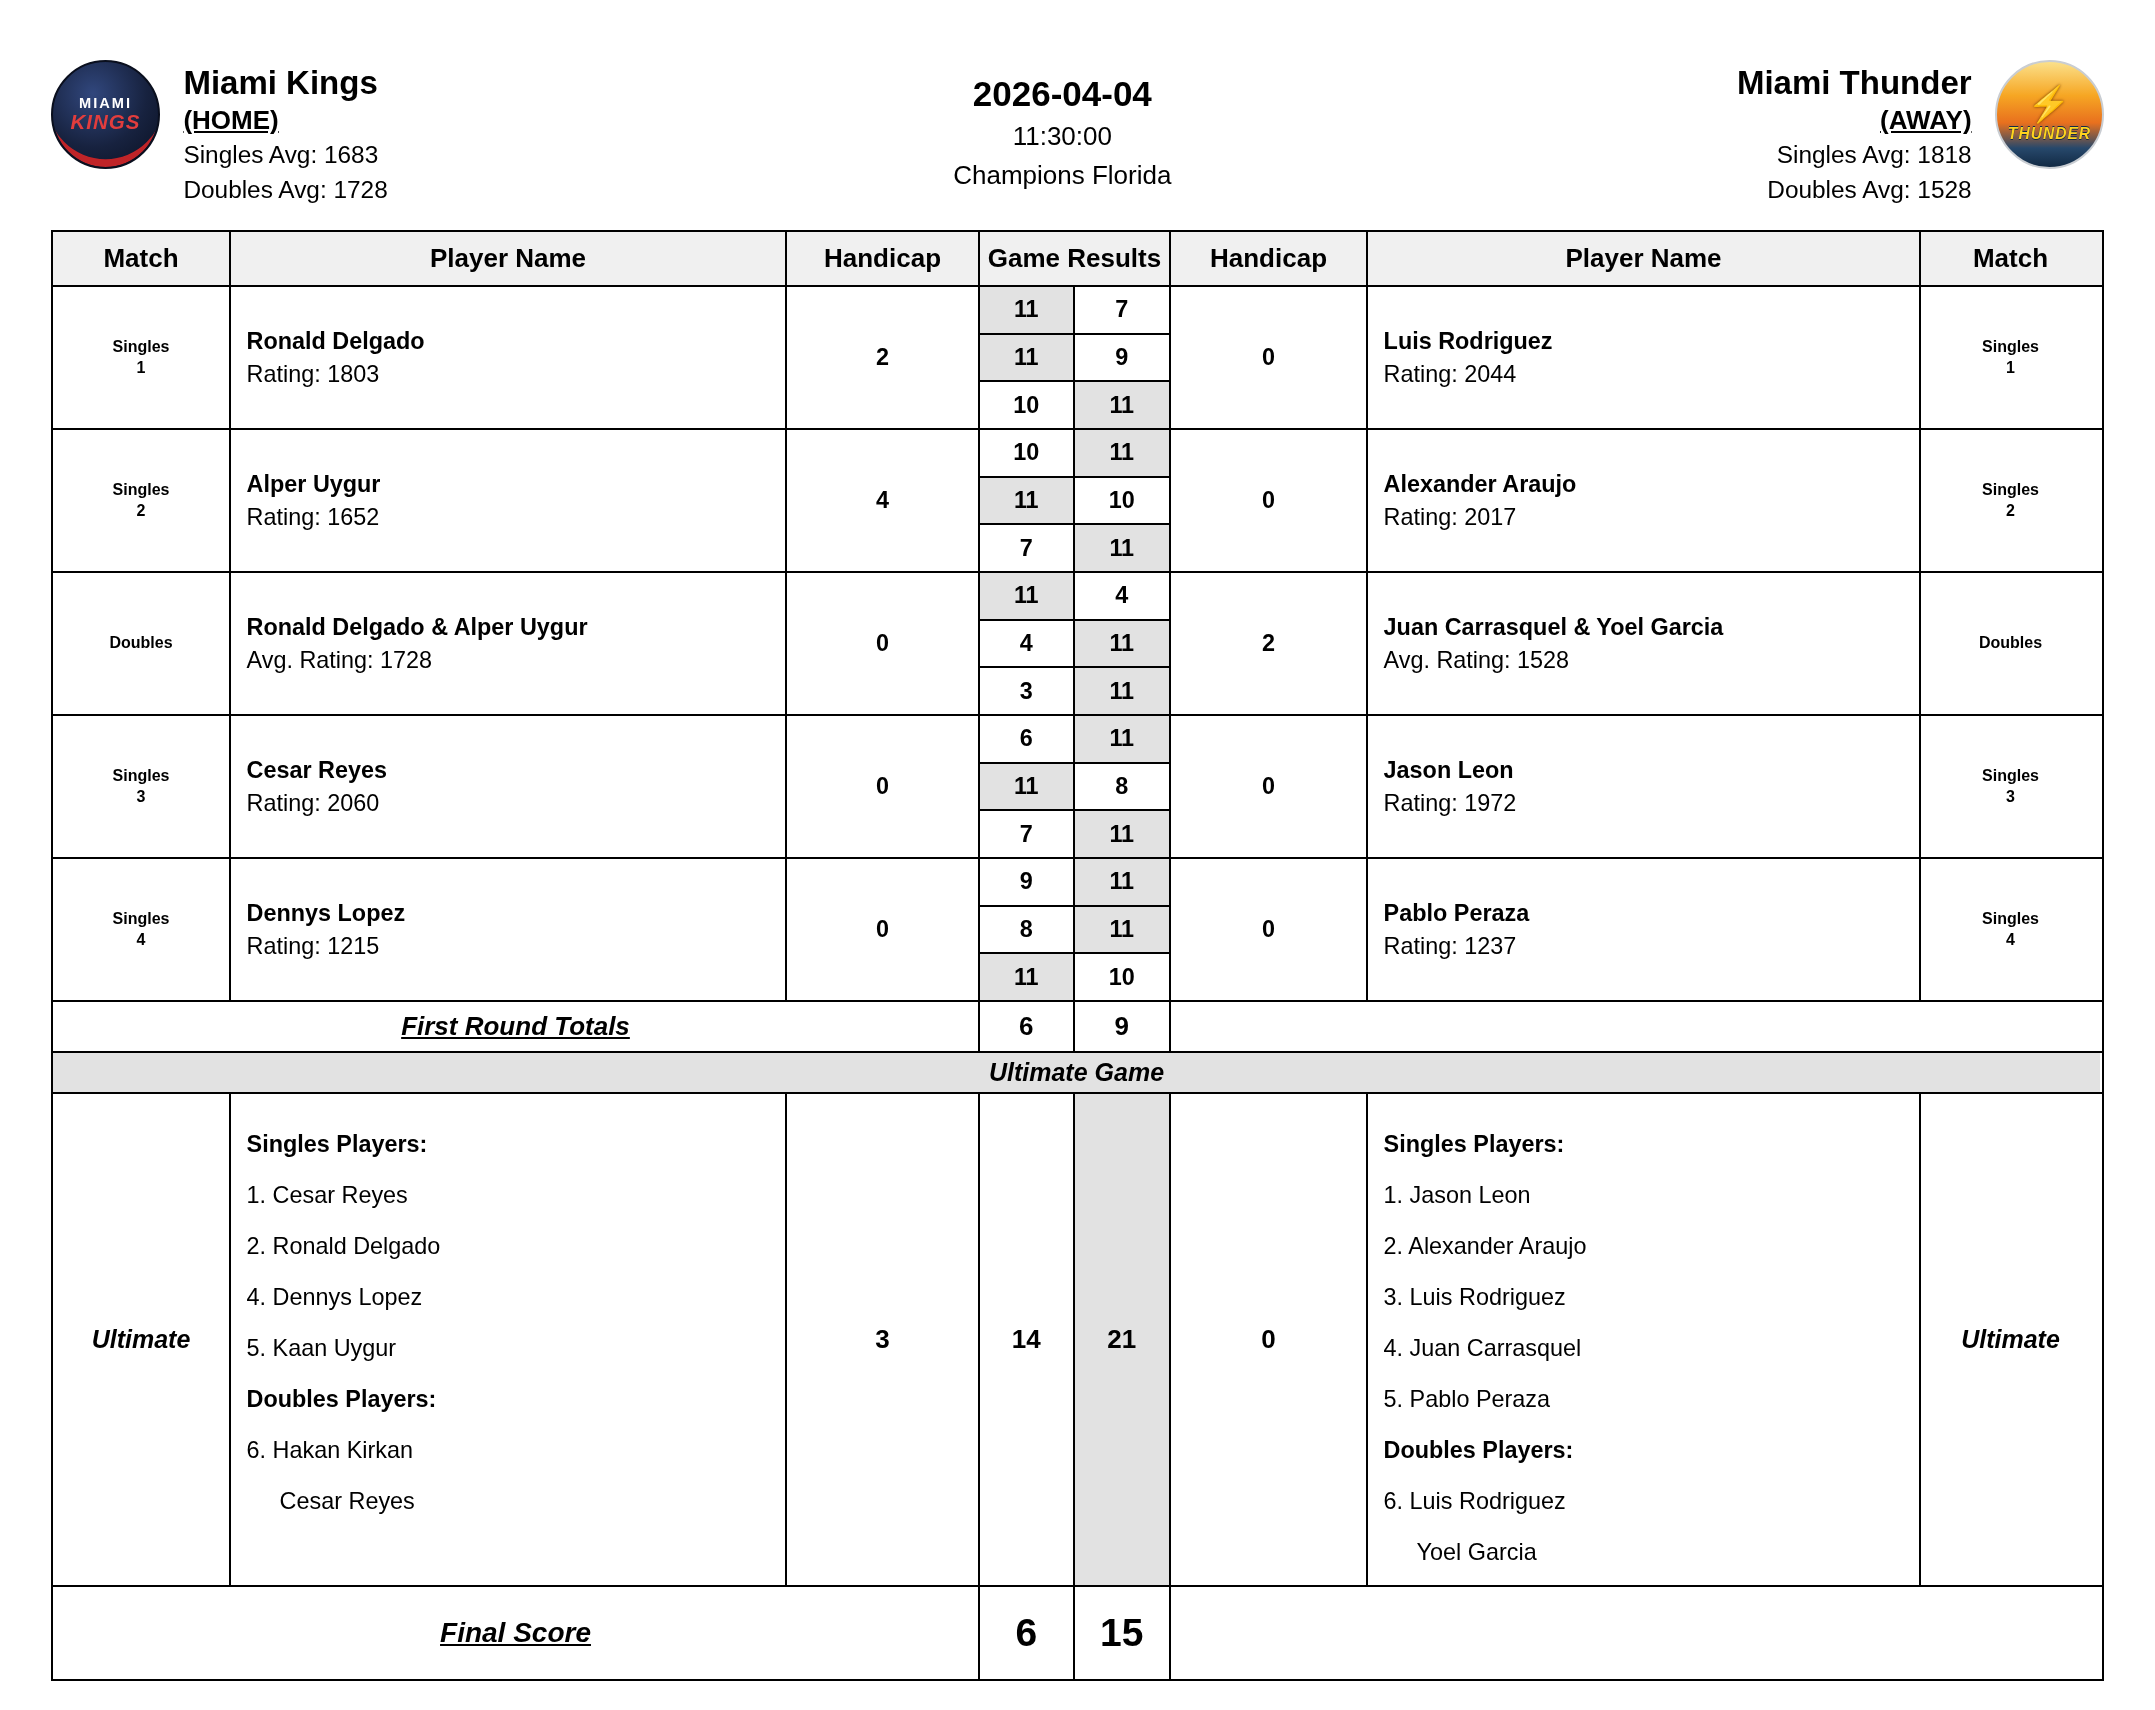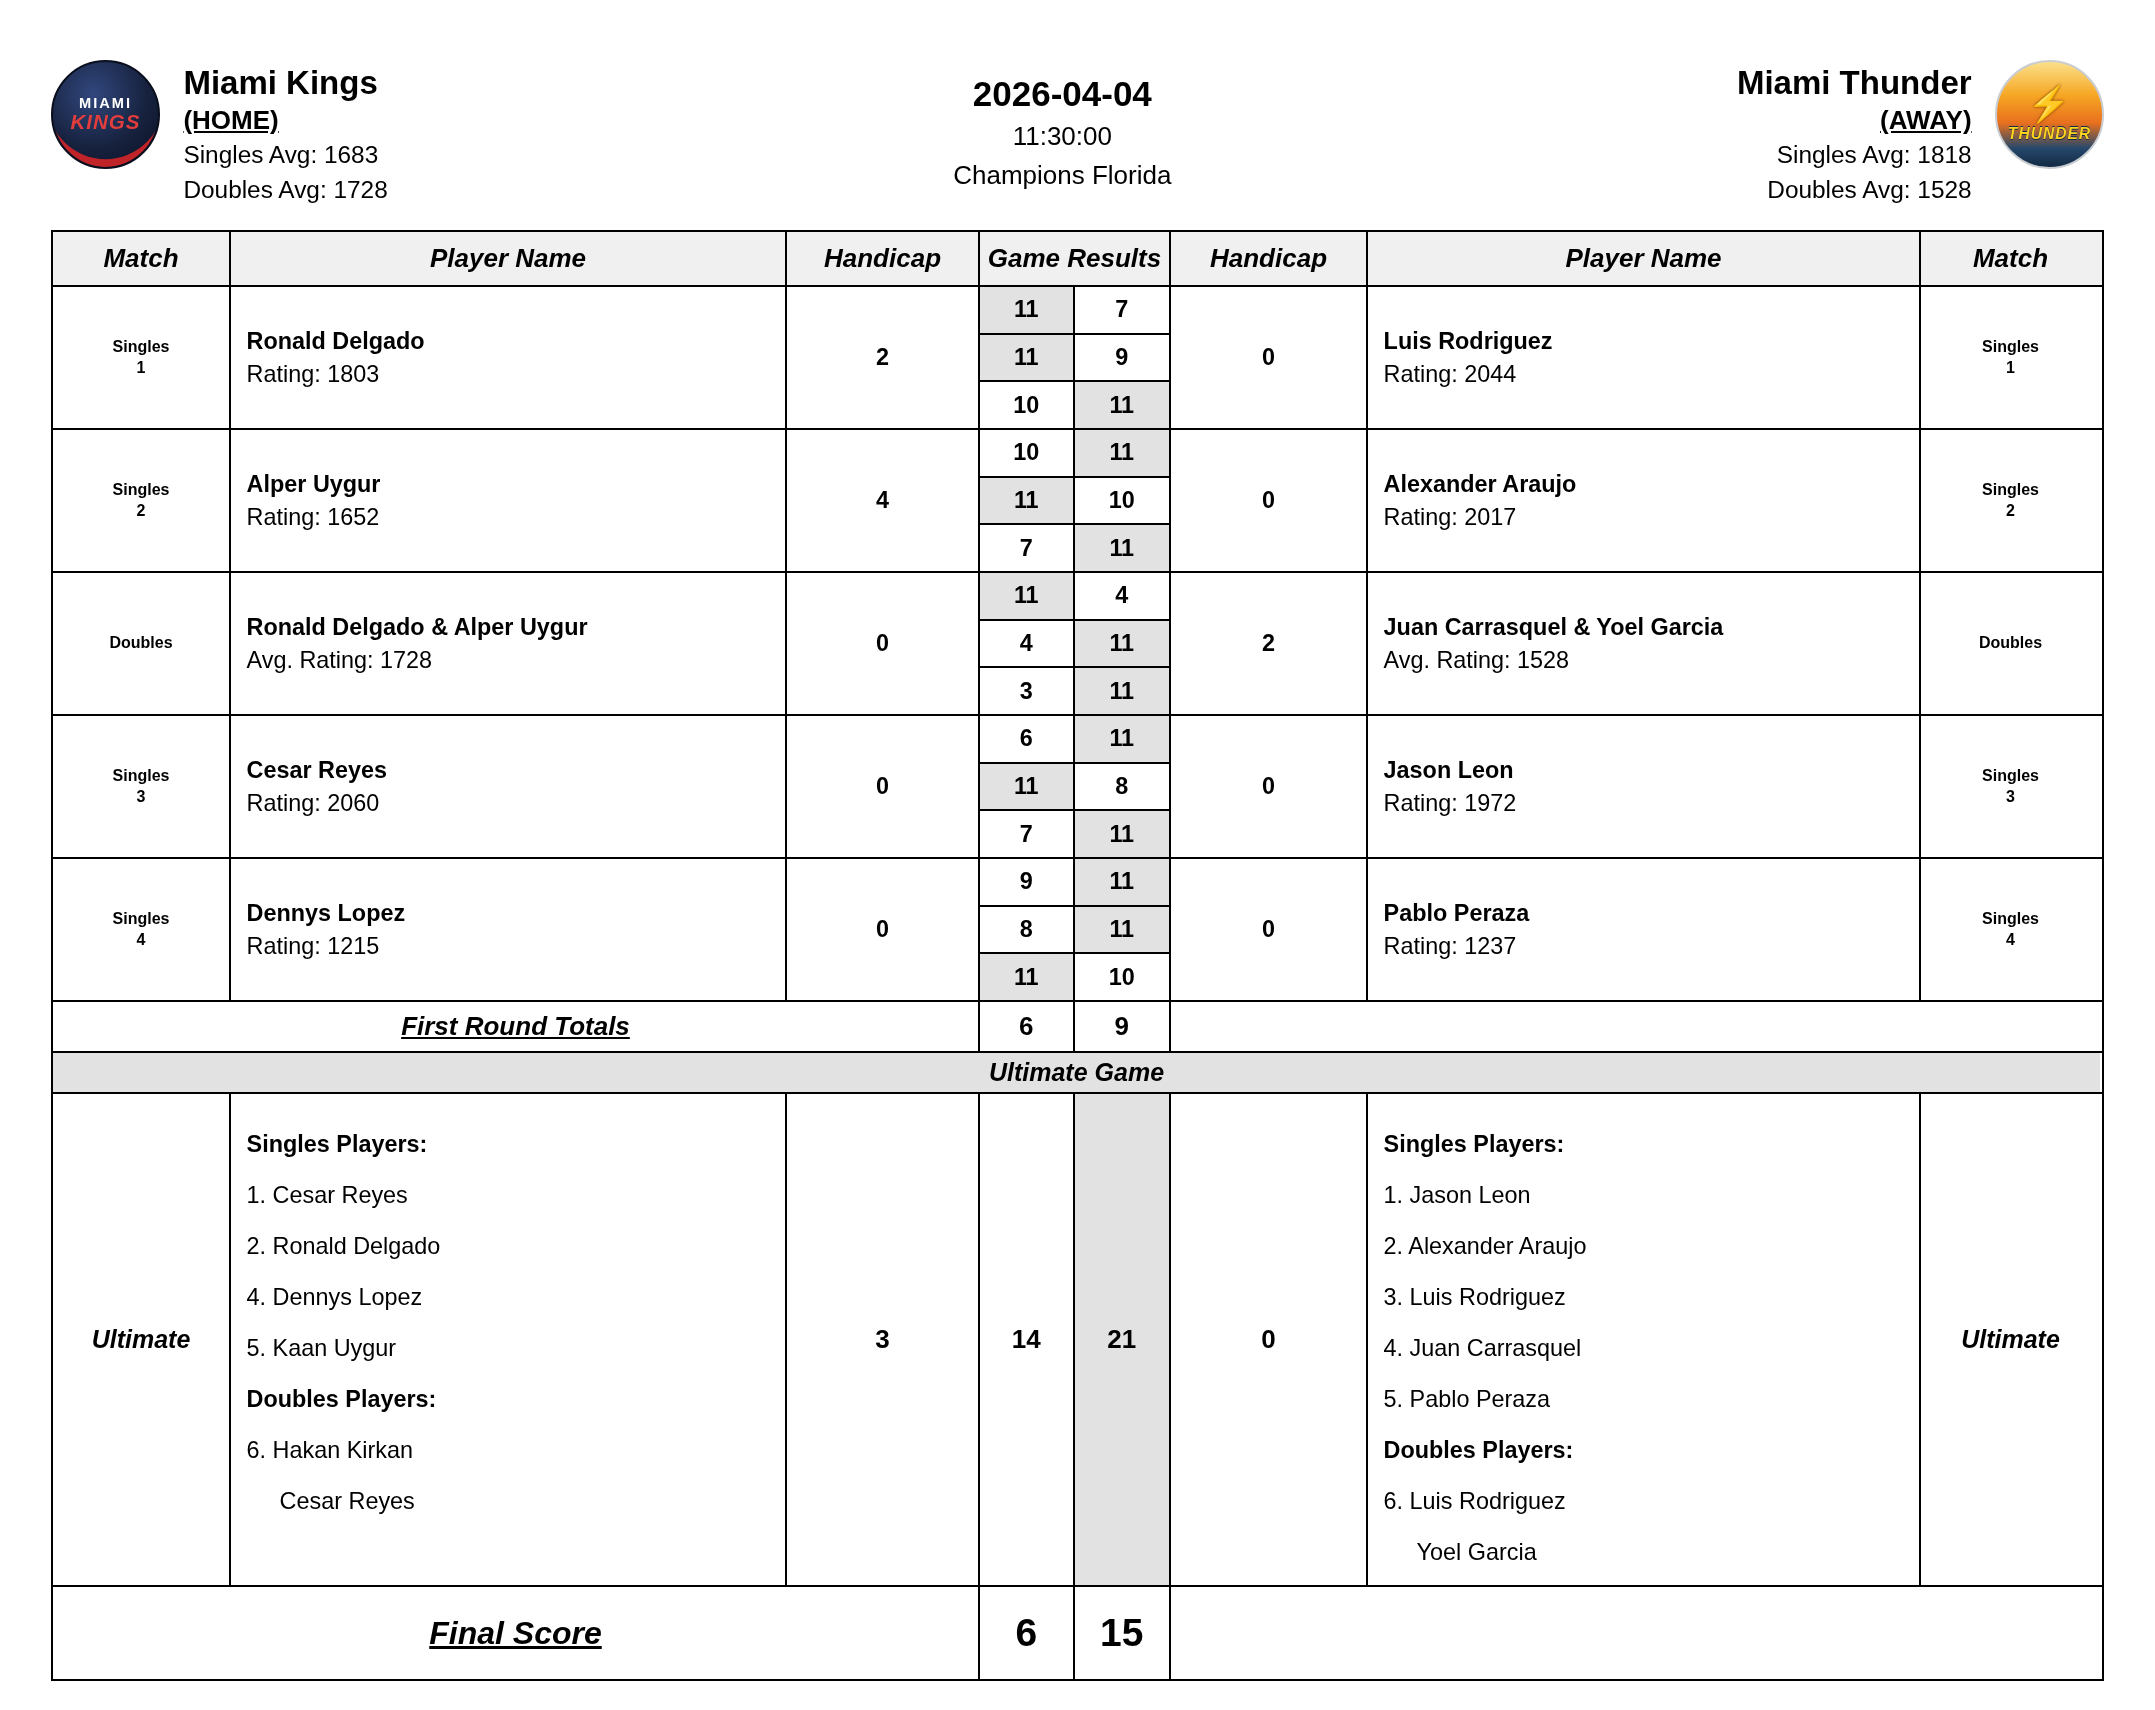--- a/index.html
+++ b/index.html
@@ -43,21 +43,21 @@
 
   
   .sheet { margin:0 51px; border:2.9px solid #000; }
   .trow { display:grid; grid-template-columns:178px 556px 193px 191px 197px 553px 179px; border-bottom:2px solid #000; }
   .trow:last-child { border-bottom:none; }
   .c { border-right:2px solid #000; min-width:0; }
   .c.last { border-right:none; }
 
   .thead { height:55px; background:#f0f0f0; }
   .ch { display:flex; align-items:center; justify-content:center;
-        font-weight:bold; font-style:italic; font-size:26px; }
+        font-weight:bold; font-size:26px; }
 
   .mrow { height:143px; }
   .mcell { display:flex; flex-direction:column; align-items:center; justify-content:center;
            font-weight:bold; font-size:16px; line-height:1.3; text-align:center; }
   .pcell { display:flex; flex-direction:column; justify-content:center; padding:0 15.6px; }
   .pname { font-weight:bold; font-size:23.4px; line-height:1.4; }
   .prate { font-size:23.4px; line-height:1.4; }
   .hcell { display:flex; align-items:center; justify-content:center; font-weight:bold; font-size:23.4px; }
 
   .gcell { display:flex; flex-direction:column; padding:0; }
@@ -83,21 +83,21 @@
   .urow { height:493px; }
   .ulabel { display:flex; align-items:center; justify-content:center;
             font-weight:bold; font-style:italic; font-size:25px; }
   .ucell { display:block; padding:25px 15.6px 0 15.6px; }
   .uline { height:51px; display:flex; align-items:center; font-size:23.4px; }
   .ulab { font-weight:bold; }
   .uindent { padding-left:33px; }
   .hcell.big { font-size:26px; }
 
   .finrow { height:92px; }
-  .finlabel { font-size:32px; }
+  .finlabel { font-size:28px; }
   .fin { font-size:39px; }
 </style>
 </head>
 <body>
 
 <div class="page">
 
   <div class="header">
 
     <div class="team team-home">

